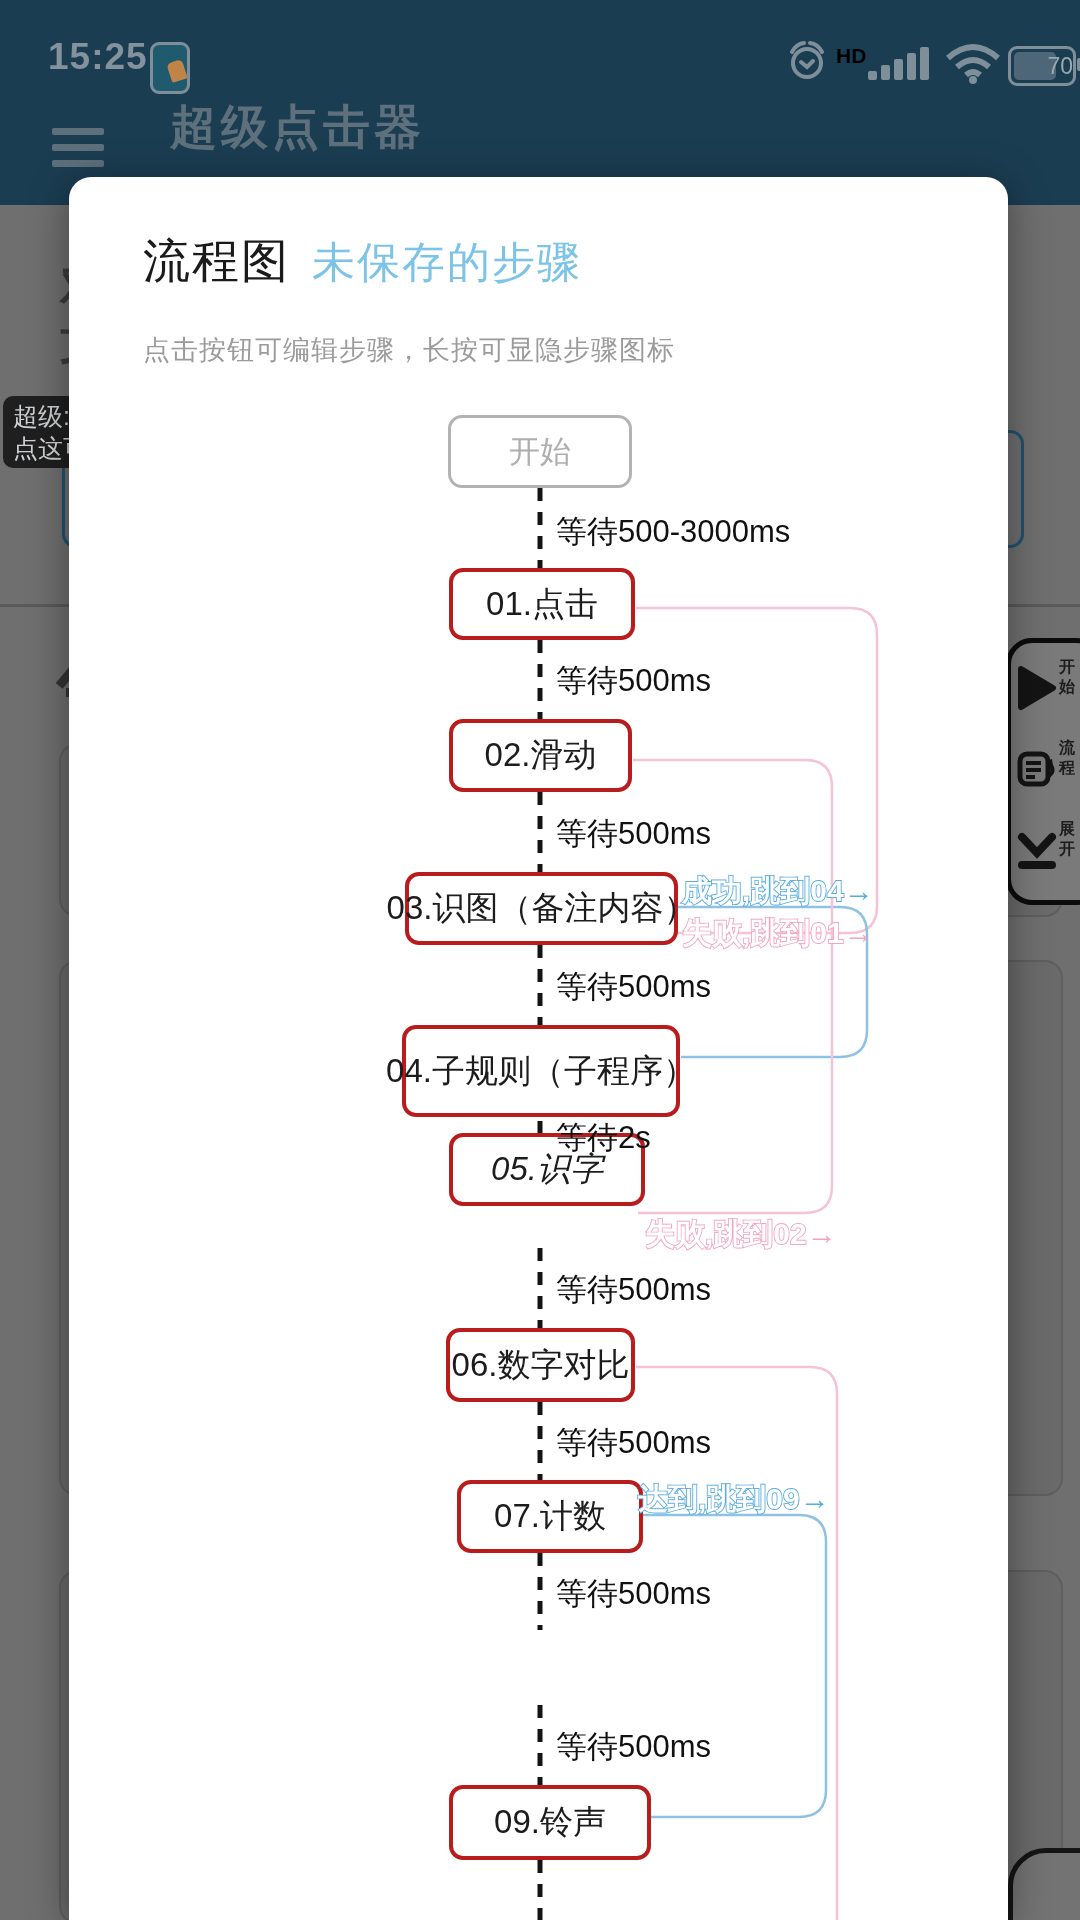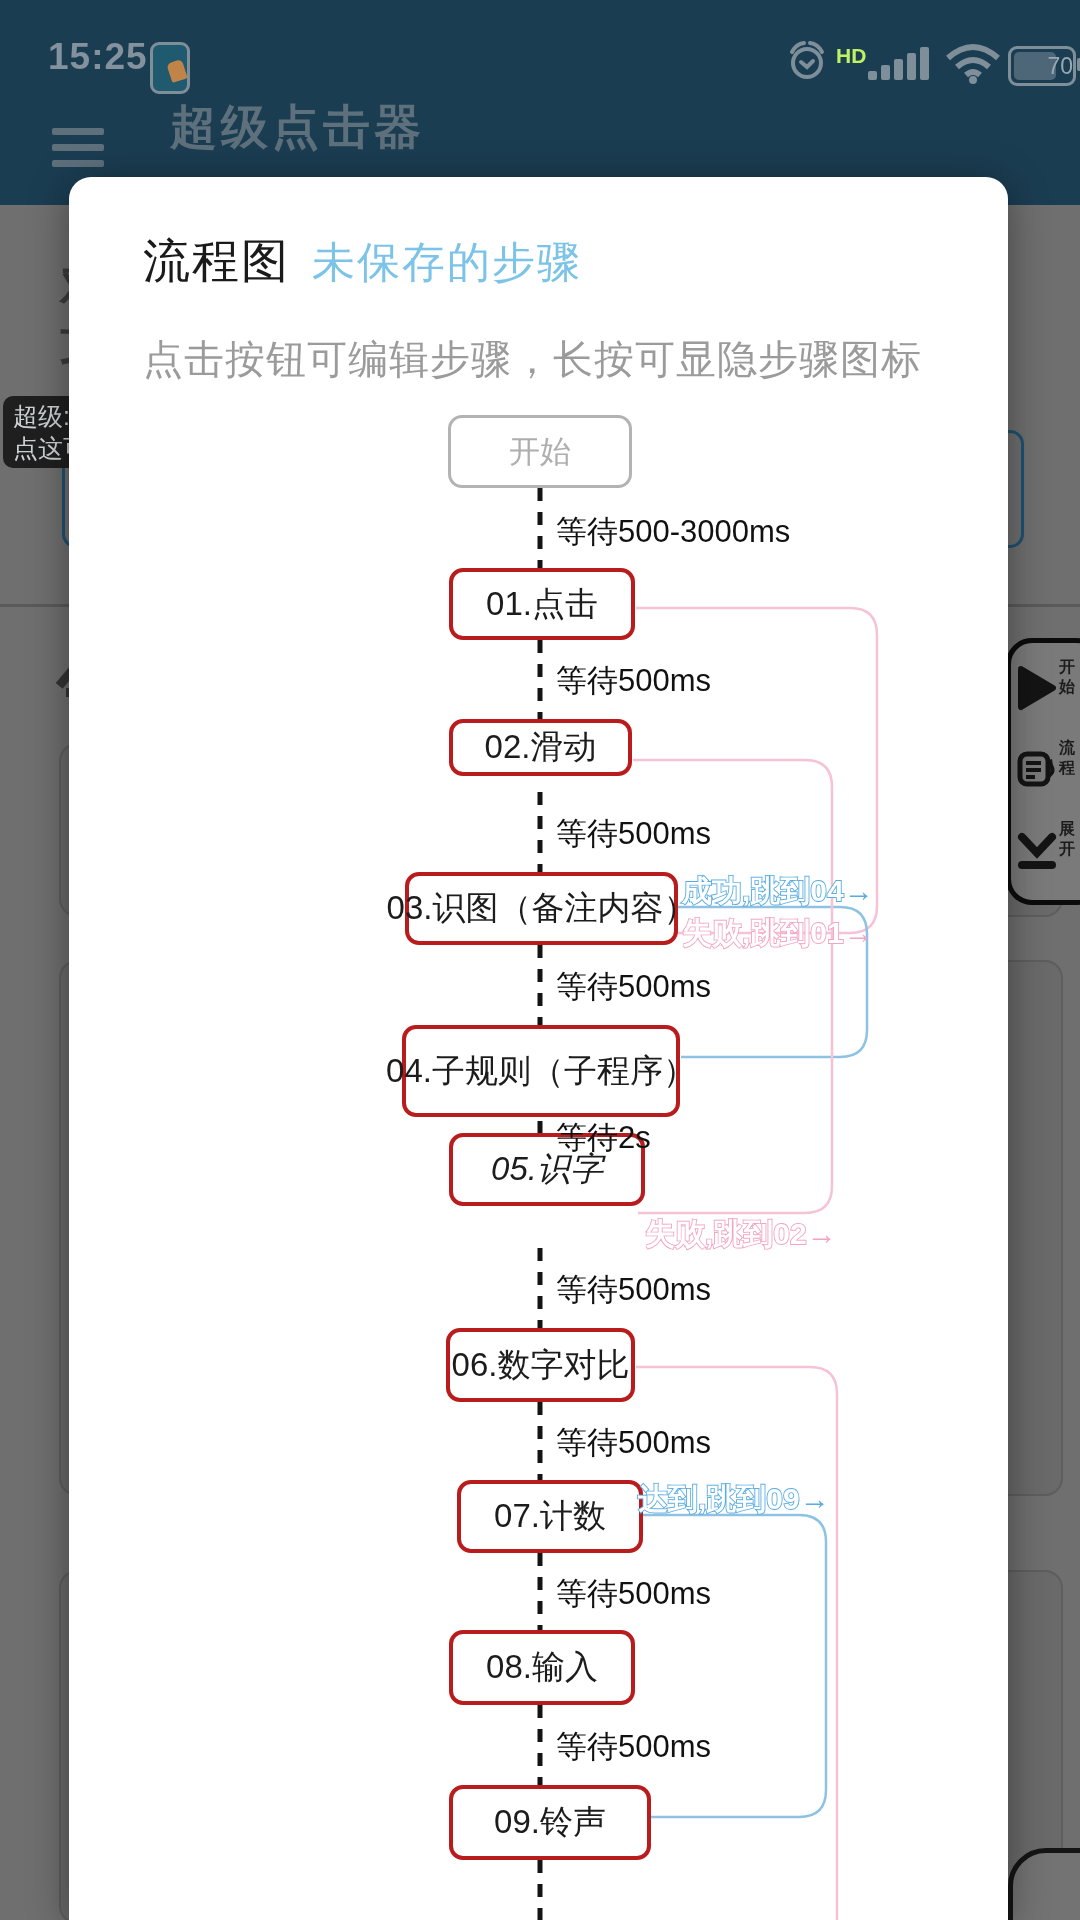--- a/index.html
+++ b/index.html
@@ -5,21 +5,21 @@
   html,body{margin:0;padding:0;background:#2b2b2b;}
   .screen{position:relative;width:1080px;height:1920px;overflow:hidden;
     font-family:"Liberation Sans","DejaVu Sans",sans-serif;background:#6f6f6f;}
   .abs{position:absolute;}
 
   
   .topbar{left:0;top:0;width:1080px;height:205px;background:#1b3d52;}
   .time{left:48px;top:36px;font-size:37px;font-weight:700;color:#83929d;letter-spacing:1px;}
   .phoneicon{left:150px;top:42px;width:34px;height:46px;border:3px solid #7f8f9a;border-radius:9px;background:#205a6e;}
   .phoneicon .hand{position:absolute;right:2px;top:16px;width:16px;height:20px;background:#c08449;border-radius:5px 5px 2px 2px;transform:rotate(-18deg);}
-  .hd{left:836px;top:44px;font-size:21px;font-weight:700;color:#bef264;}
+  .hd{left:836px;top:44px;font-size:21px;font-weight:700;color:#000000;}
   .batt{left:1008px;top:46px;width:62px;height:34px;border:3px solid #7f8f9a;border-radius:9px;}
   .batt .fill{position:absolute;left:3px;top:3px;bottom:3px;width:68%;background:rgba(255,255,255,.22);border-radius:5px;}
   .batt .pct{position:absolute;left:0;right:0;top:4px;text-align:right;font-size:23px;color:#9aa8b2;}
   .batt .nub{position:absolute;right:-9px;top:9px;width:5px;height:13px;background:#7f8f9a;border-radius:2px;}
   .burger{left:52px;top:128px;width:52px;height:42px;cursor:pointer;}
   .burger i{position:absolute;left:0;width:52px;height:7px;background:#5e707c;border-radius:2px;}
   .burger i:nth-child(1){top:0}.burger i:nth-child(2){top:16px}.burger i:nth-child(3){top:32px}
   .apptitle{left:170px;top:96px;font-size:47px;font-weight:700;color:#5e707c;letter-spacing:4px;}
   .bgglyph{color:#3c3c3c;font-size:46px;font-weight:700;}
   .pencil{left:63px;top:663px;width:9px;height:26px;background:#343434;transform:rotate(40deg);}
@@ -35,21 +35,21 @@
   .sp-icon{position:absolute;left:6px;top:14px;width:40px;height:46px;}
   .sp-label{position:absolute;left:48px;top:6px;width:16px;font-size:16px;line-height:20px;color:#1c1c1c;font-weight:700;text-align:center;word-break:break-all;}
 
   
   .bottompanel{left:1008px;top:1848px;width:90px;height:90px;background:#737373;border:5px solid #151515;border-radius:38px 0 0 0;box-sizing:border-box;}
 
   
   .dialog{left:69px;top:177px;width:939px;height:1743px;background:#ffffff;border-radius:22px 22px 0 0;box-shadow:0 6px 40px rgba(0,0,0,.4);}
   .dlg-title{left:74px;top:53px;font-size:47px;color:#1a1a1a;letter-spacing:2px;}
   .dlg-badge{color:#7cc3e8;font-size:43px;margin-left:22px;letter-spacing:2px;}
-  .dlg-hint{left:74px;top:155px;font-size:40px;color:#9b9b9b;letter-spacing:1px;}
+  .dlg-hint{left:74px;top:155px;font-size:27px;color:#9b9b9b;letter-spacing:1px;}
 
   .flowsvg{left:0;top:0;width:939px;height:1743px;}
   .node{position:absolute;display:flex;align-items:center;justify-content:center;
     background:#fff;border:4px solid #b91c1c;border-radius:14px;box-sizing:border-box;
     font-size:33px;color:#1c1c1c;cursor:pointer;white-space:nowrap;}
   .node.start{border:3px solid #b3b3b3;color:#aeaeae;font-size:31px;}
   .waitlbl{position:absolute;font-size:31px;color:#111;white-space:nowrap;}
   .jump{position:absolute;font-size:30px;font-weight:700;white-space:nowrap;
     color:#fff;paint-order:stroke fill;}
   .jump .arr{-webkit-text-stroke:0;font-weight:400;}
@@ -163,40 +163,37 @@
         <line x1="471" x2="471" y1="1528" y2="1608" stroke="#141414" stroke-width="5" stroke-dasharray="13 11"></line>
         <line x1="471" x2="471" y1="1683" y2="1743" stroke="#141414" stroke-width="5" stroke-dasharray="13 11"></line>
       </svg>
     <div class="abs" id="flownodes" style="left:0;top:0;width:939px;height:1743px">
         <div class="node start" style="left: 379px; top: 238px; width: 184px; height: 73px;">
           <span>开始</span>
         </div>
         <div class="node" style="left: 380px; top: 391px; width: 186px; height: 72px;">
           <span>01.点击</span>
         </div>
-        <div class="node" style="left: 380px; top: 542px; width: 183px; height: 57px;">
+        <div class="node" style="left: 380px; top: 542px; width: 183px; height: 73px;">
           <span>02.滑动</span>
         </div>
         <div class="node" style="left: 336px; top: 695px; width: 273px; height: 73px;">
           <span>03.识图（备注内容）</span>
         </div>
         <div class="node" style="left: 333px; top: 848px; width: 278px; height: 92px;">
           <span>04.子规则（子程序）</span>
         </div>
         <div class="node" style="left: 380px; top: 956px; width: 196px; height: 73px; font-style: italic;">
           <span>05.识字</span>
         </div>
         <div class="node" style="left: 377px; top: 1151px; width: 189px; height: 74px;">
           <span>06.数字对比</span>
         </div>
         <div class="node" style="left: 380px; top: 1303px; width: 186px; height: 73px; margin-left: 8px;">
           <span>07.计数</span>
-        </div>
-        <div class="node" style="left: 380px; top: 1453px; width: 186px; height: 75px;">
-          <span>08.输入</span>
         </div>
         <div class="node" style="left: 380px; top: 1608px; width: 202px; height: 75px;">
           <span>09.铃声</span>
         </div>
         <div class="waitlbl" style="left: 487px; top: 334px;">等待500-3000ms</div>
         <div class="waitlbl" style="left: 487px; top: 483px;">等待500ms</div>
         <div class="waitlbl" style="left: 487px; top: 636px;">等待500ms</div>
         <div class="waitlbl" style="left: 487px; top: 789px;">等待500ms</div>
         <div class="waitlbl" style="left: 487px; top: 940px;">等待2s</div>
         <div class="waitlbl" style="left: 487px; top: 1092px;">等待500ms</div>

